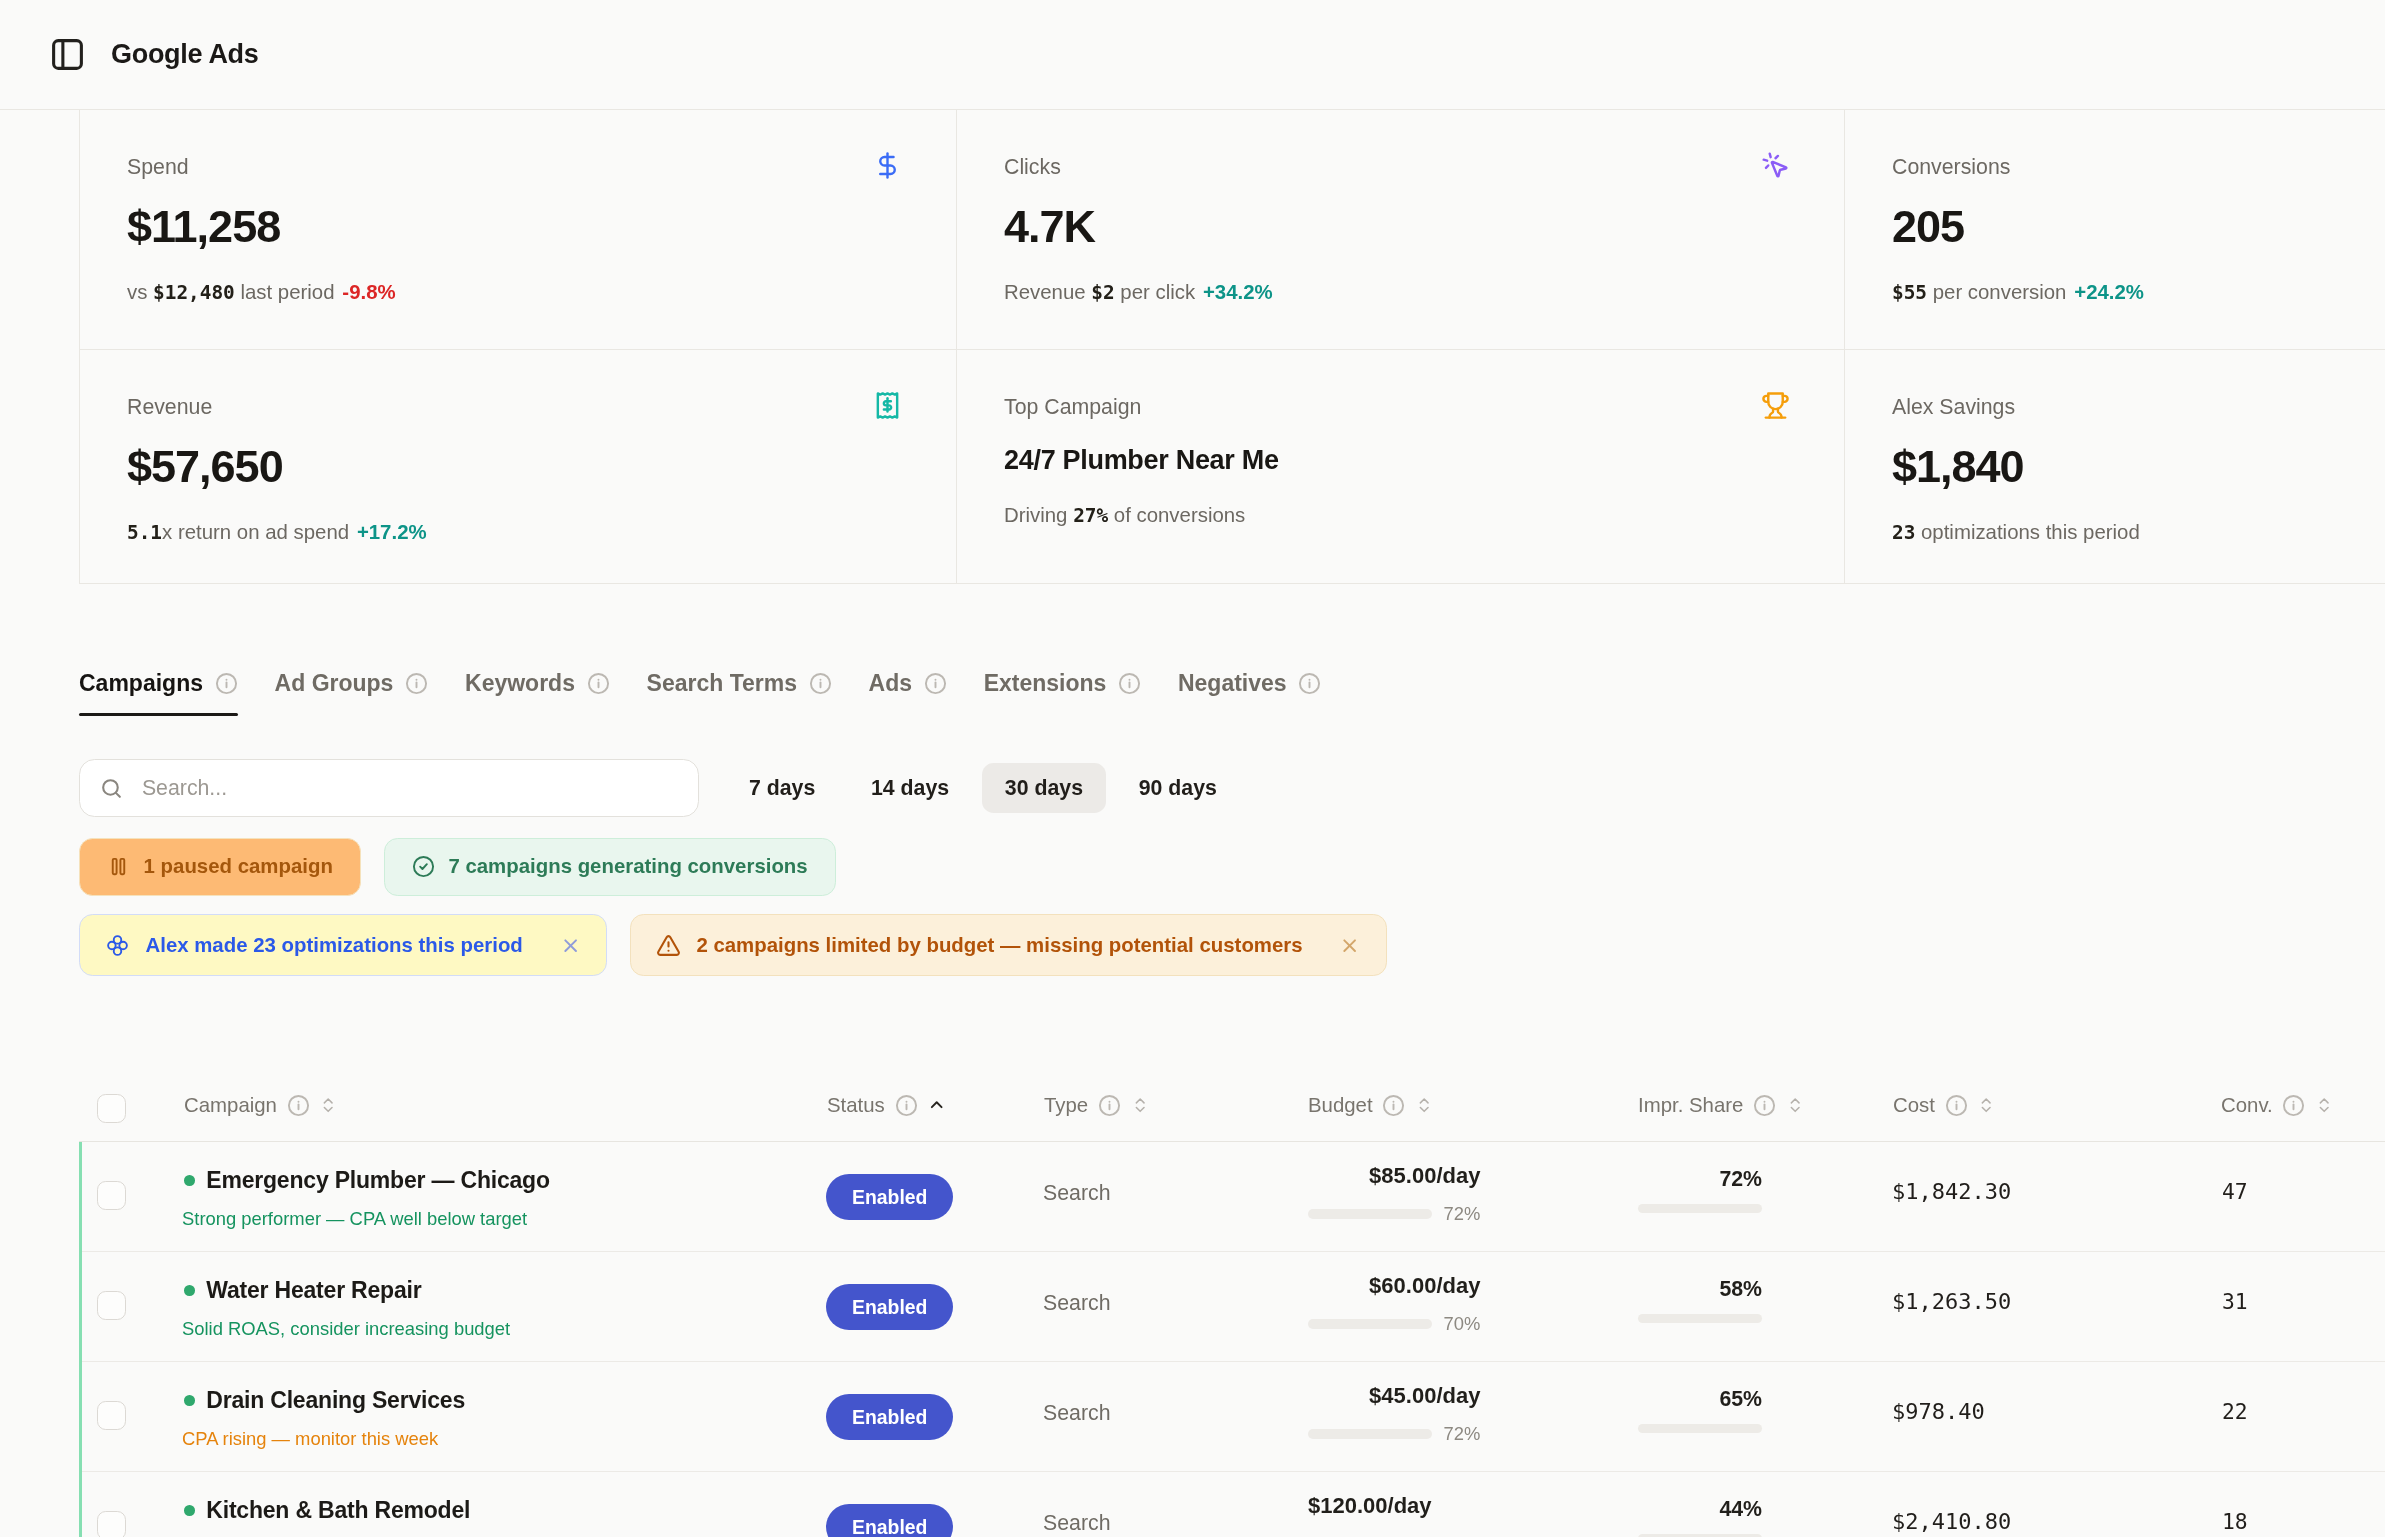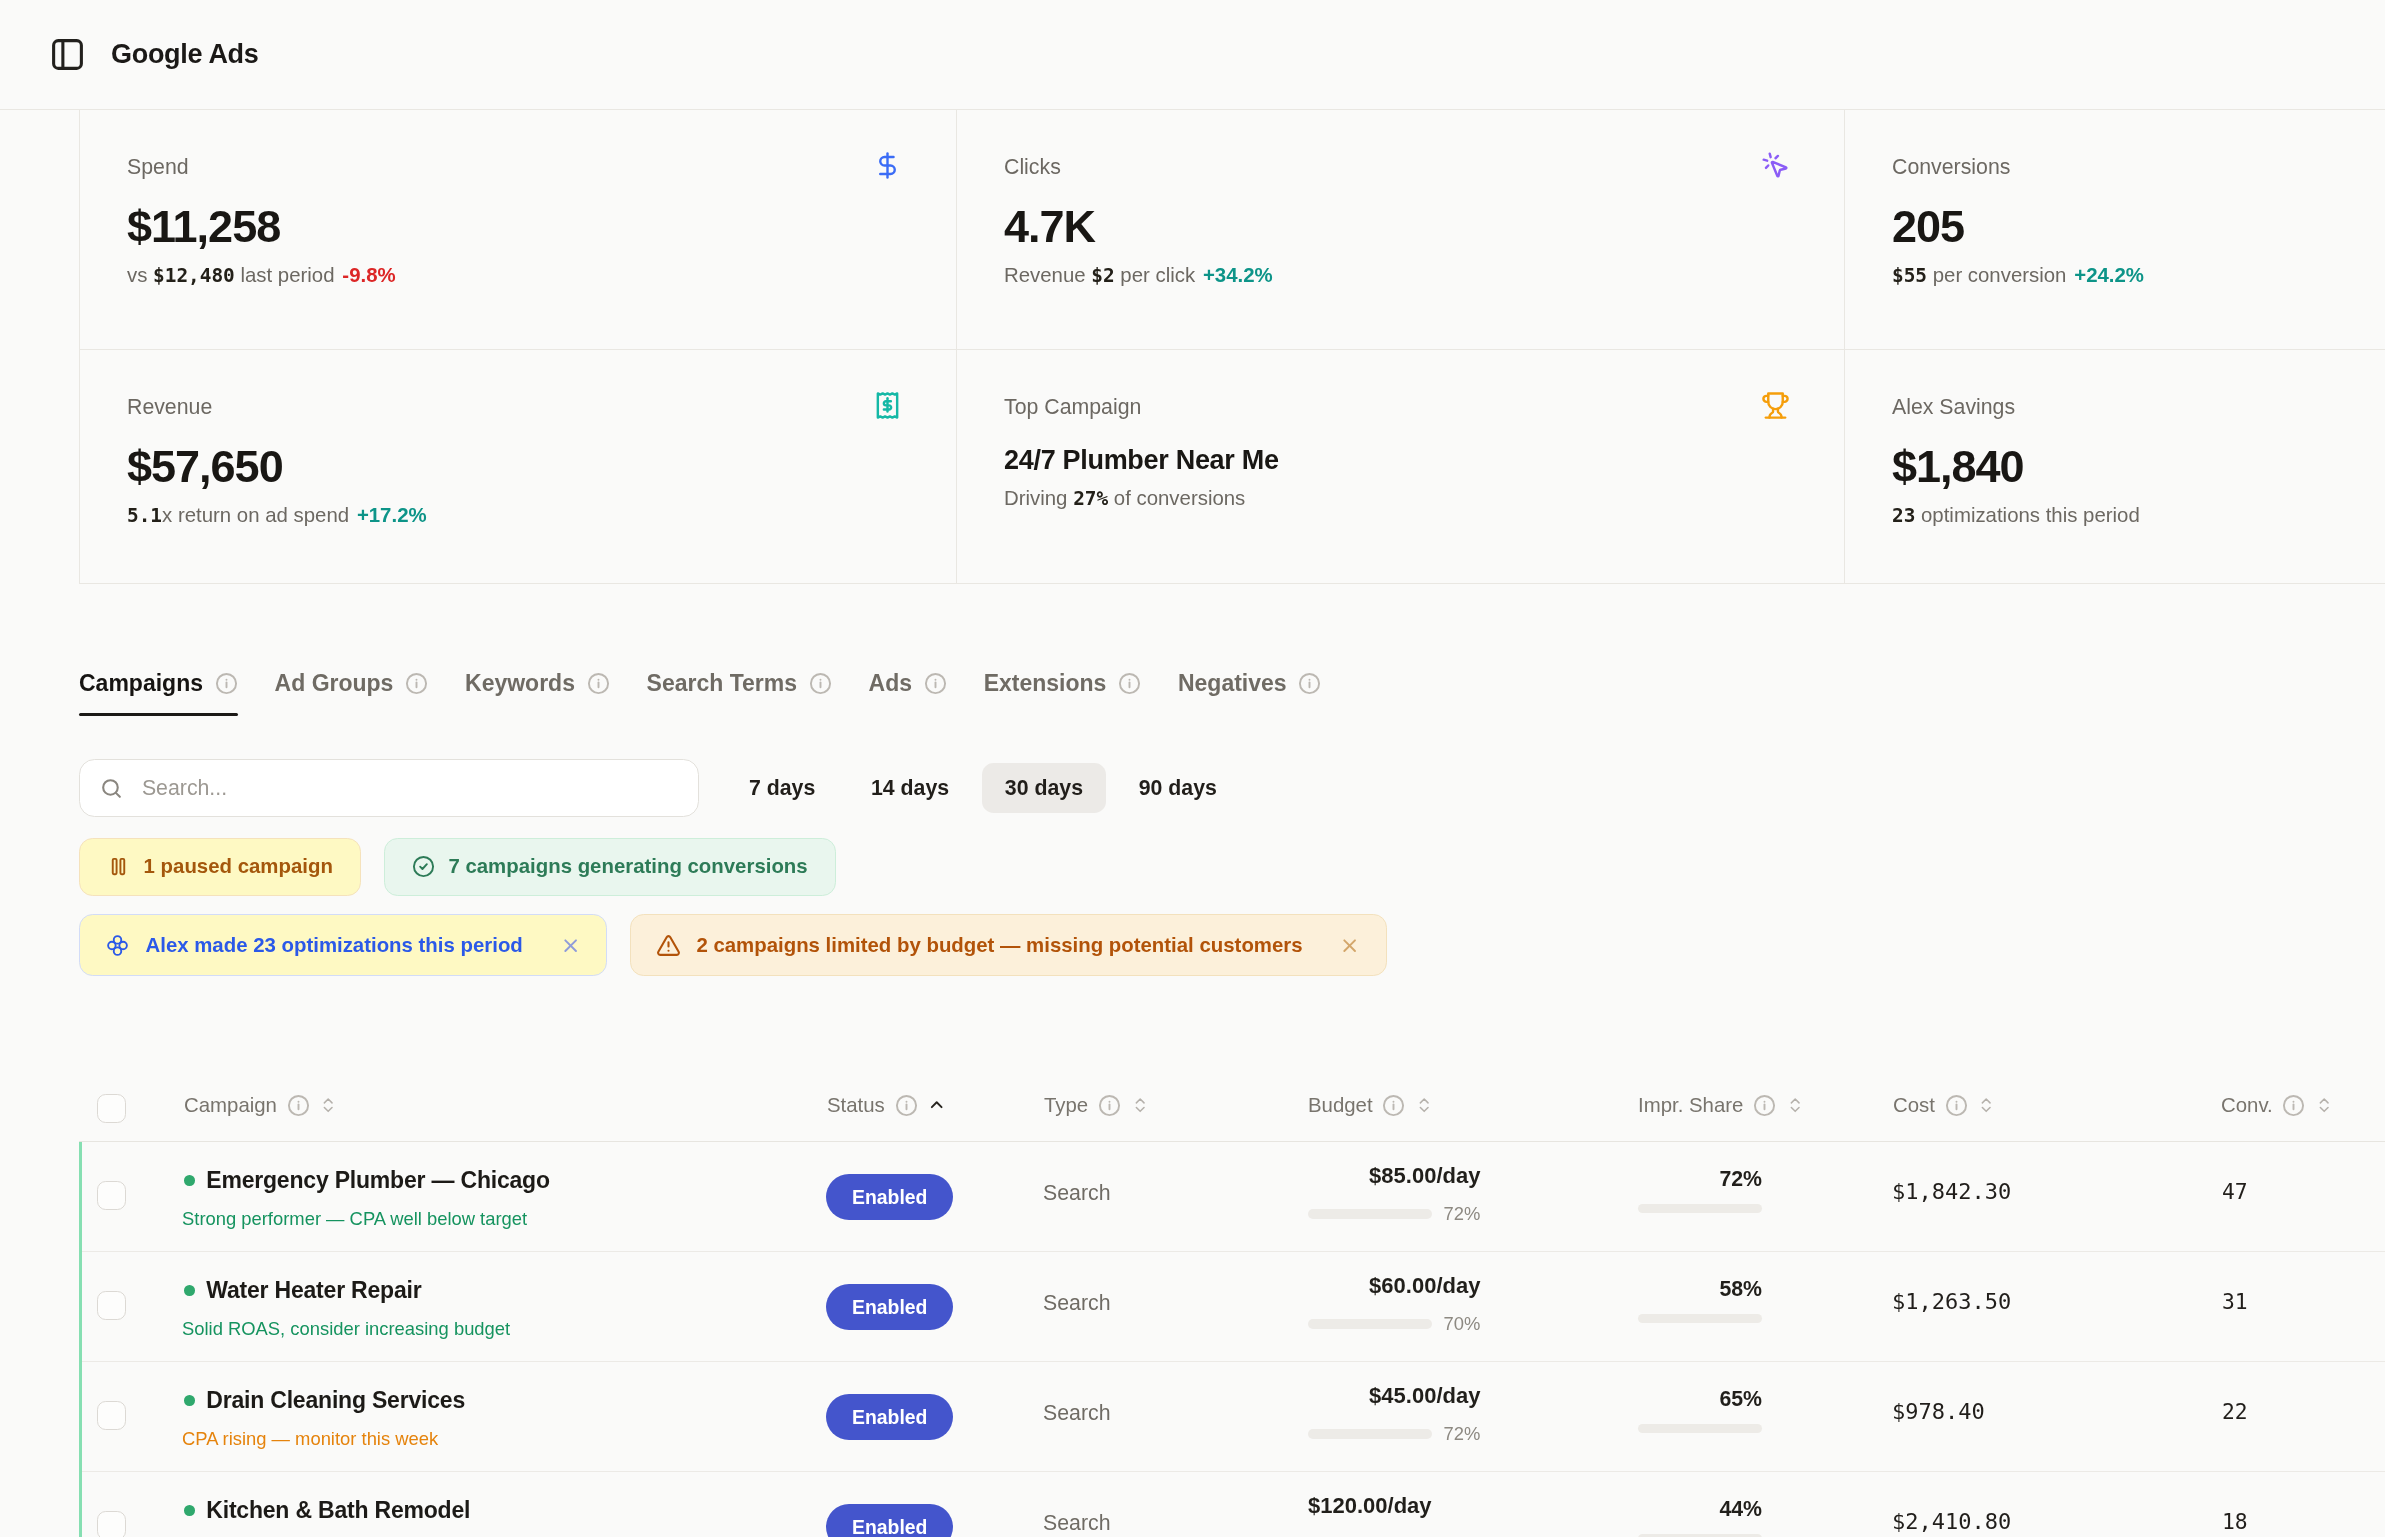--- a/index.html
+++ b/index.html
@@ -20,21 +20,21 @@
     margin-left:79px; width:2307px;
     display:grid; grid-template-columns:877px 888px 1fr; grid-template-rows:240px 233px;
     border-left:1px solid #e9e7e2; border-bottom:1px solid #e9e7e2;
   }
   .kpi-card{ position:relative; padding:45px 54px 0 47px; }
   .kpi-card.b-r{ border-right:1px solid #e9e7e2; }
   .kpi-card.b-b{ border-bottom:1px solid #e9e7e2; }
   .kpi-label{ font-size:21.3px; font-weight:500; color:#6c6862; }
   .kpi-value{ font-size:45px; font-weight:700; letter-spacing:-1px; color:#191714; margin-top:21.3px; }
   .kpi-value.small{ font-size:27px; font-weight:700; letter-spacing:-0.3px; margin-top:25px; }
-  .kpi-sub{ font-size:20.4px; color:#6c6862; margin-top:11px; }
+  .kpi-sub{ font-size:20.4px; color:#6c6862; margin-top:28px; }
   .kpi-card .kpi-sub .mono-strong{ font-family:"DejaVu Sans Mono", monospace; font-weight:700; color:#232019; font-size:19.4px; }
   .delta{ font-weight:700; margin-left:7.8px; }
   .delta.up{ color:#0d9488; }
   .delta.down{ color:#dc2626; }
   .kpi-icon{ position:absolute; top:41px; right:54px; width:29px; height:29px; }
   .ic-blue{ color:#3b6cf6; } .ic-purple{ color:#8b5cf6; } .ic-teal{ color:#14b8a6; } .ic-amber{ color:#f59e0b; }
 
   
   .tabs{ margin-left:79px; padding-top:86px; display:flex; gap:37px; }
   .tab{ display:flex; align-items:center; gap:11.6px; padding-bottom:19.4px; position:relative; cursor:pointer;
@@ -52,21 +52,21 @@
                     font-family:"Liberation Sans",sans-serif; margin-left:17.5px; width:100%; }
   .searchbox input::placeholder{ color:#9c9892; }
   .ranges{ display:flex; gap:9.7px; margin-left:27px; }
   .range-btn{ font-size:21.3px; font-weight:600; color:#211e1a; padding:12.6px 23px; border-radius:11.6px; cursor:pointer; background:transparent; border:none; font-family:"Liberation Sans",sans-serif; }
   .range-btn.selected{ background:#eceae7; }
 
   
   .chips{ margin-left:79px; margin-top:20.4px; display:flex; gap:23px; }
   .chip{ height:58px; display:flex; align-items:center; gap:13.6px; padding:0 27px; border-radius:13.6px; font-size:20.4px; font-weight:700; }
   .chip svg{ width:23px; height:23px; flex:none; }
-  .chip.warn{ background:#fef9c3; border:1.5px solid #f5e2bc; color:#a4570c; }
+  .chip.warn{ background:#fdba74; border:1.5px solid #f5e2bc; color:#a4570c; }
   .chip.ok{ background:#e9f6ee; border:1.5px solid #cdeeda; color:#2d7b57; }
 
   
   .banners{ margin-left:79px; margin-top:18.4px; display:flex; gap:23px; }
   .banner{ height:62px; display:flex; align-items:center; gap:15.5px; padding:0 25px; border-radius:13.6px; font-size:20.4px; font-weight:700; }
   .banner svg{ width:25px; height:25px; flex:none; }
   .banner .close{ width:21.3px; height:21.3px; margin-left:21.3px; cursor:pointer; }
   .banner.alex{ background:#fef9c3; border:1.5px solid #d2dcf8; color:#2b59e8; }
   .banner.alex .close{ color:#8f9cd9; }
   .banner.budget{ background:#fcf0da; border:1.5px solid #f3e1bd; color:#b25309; }

